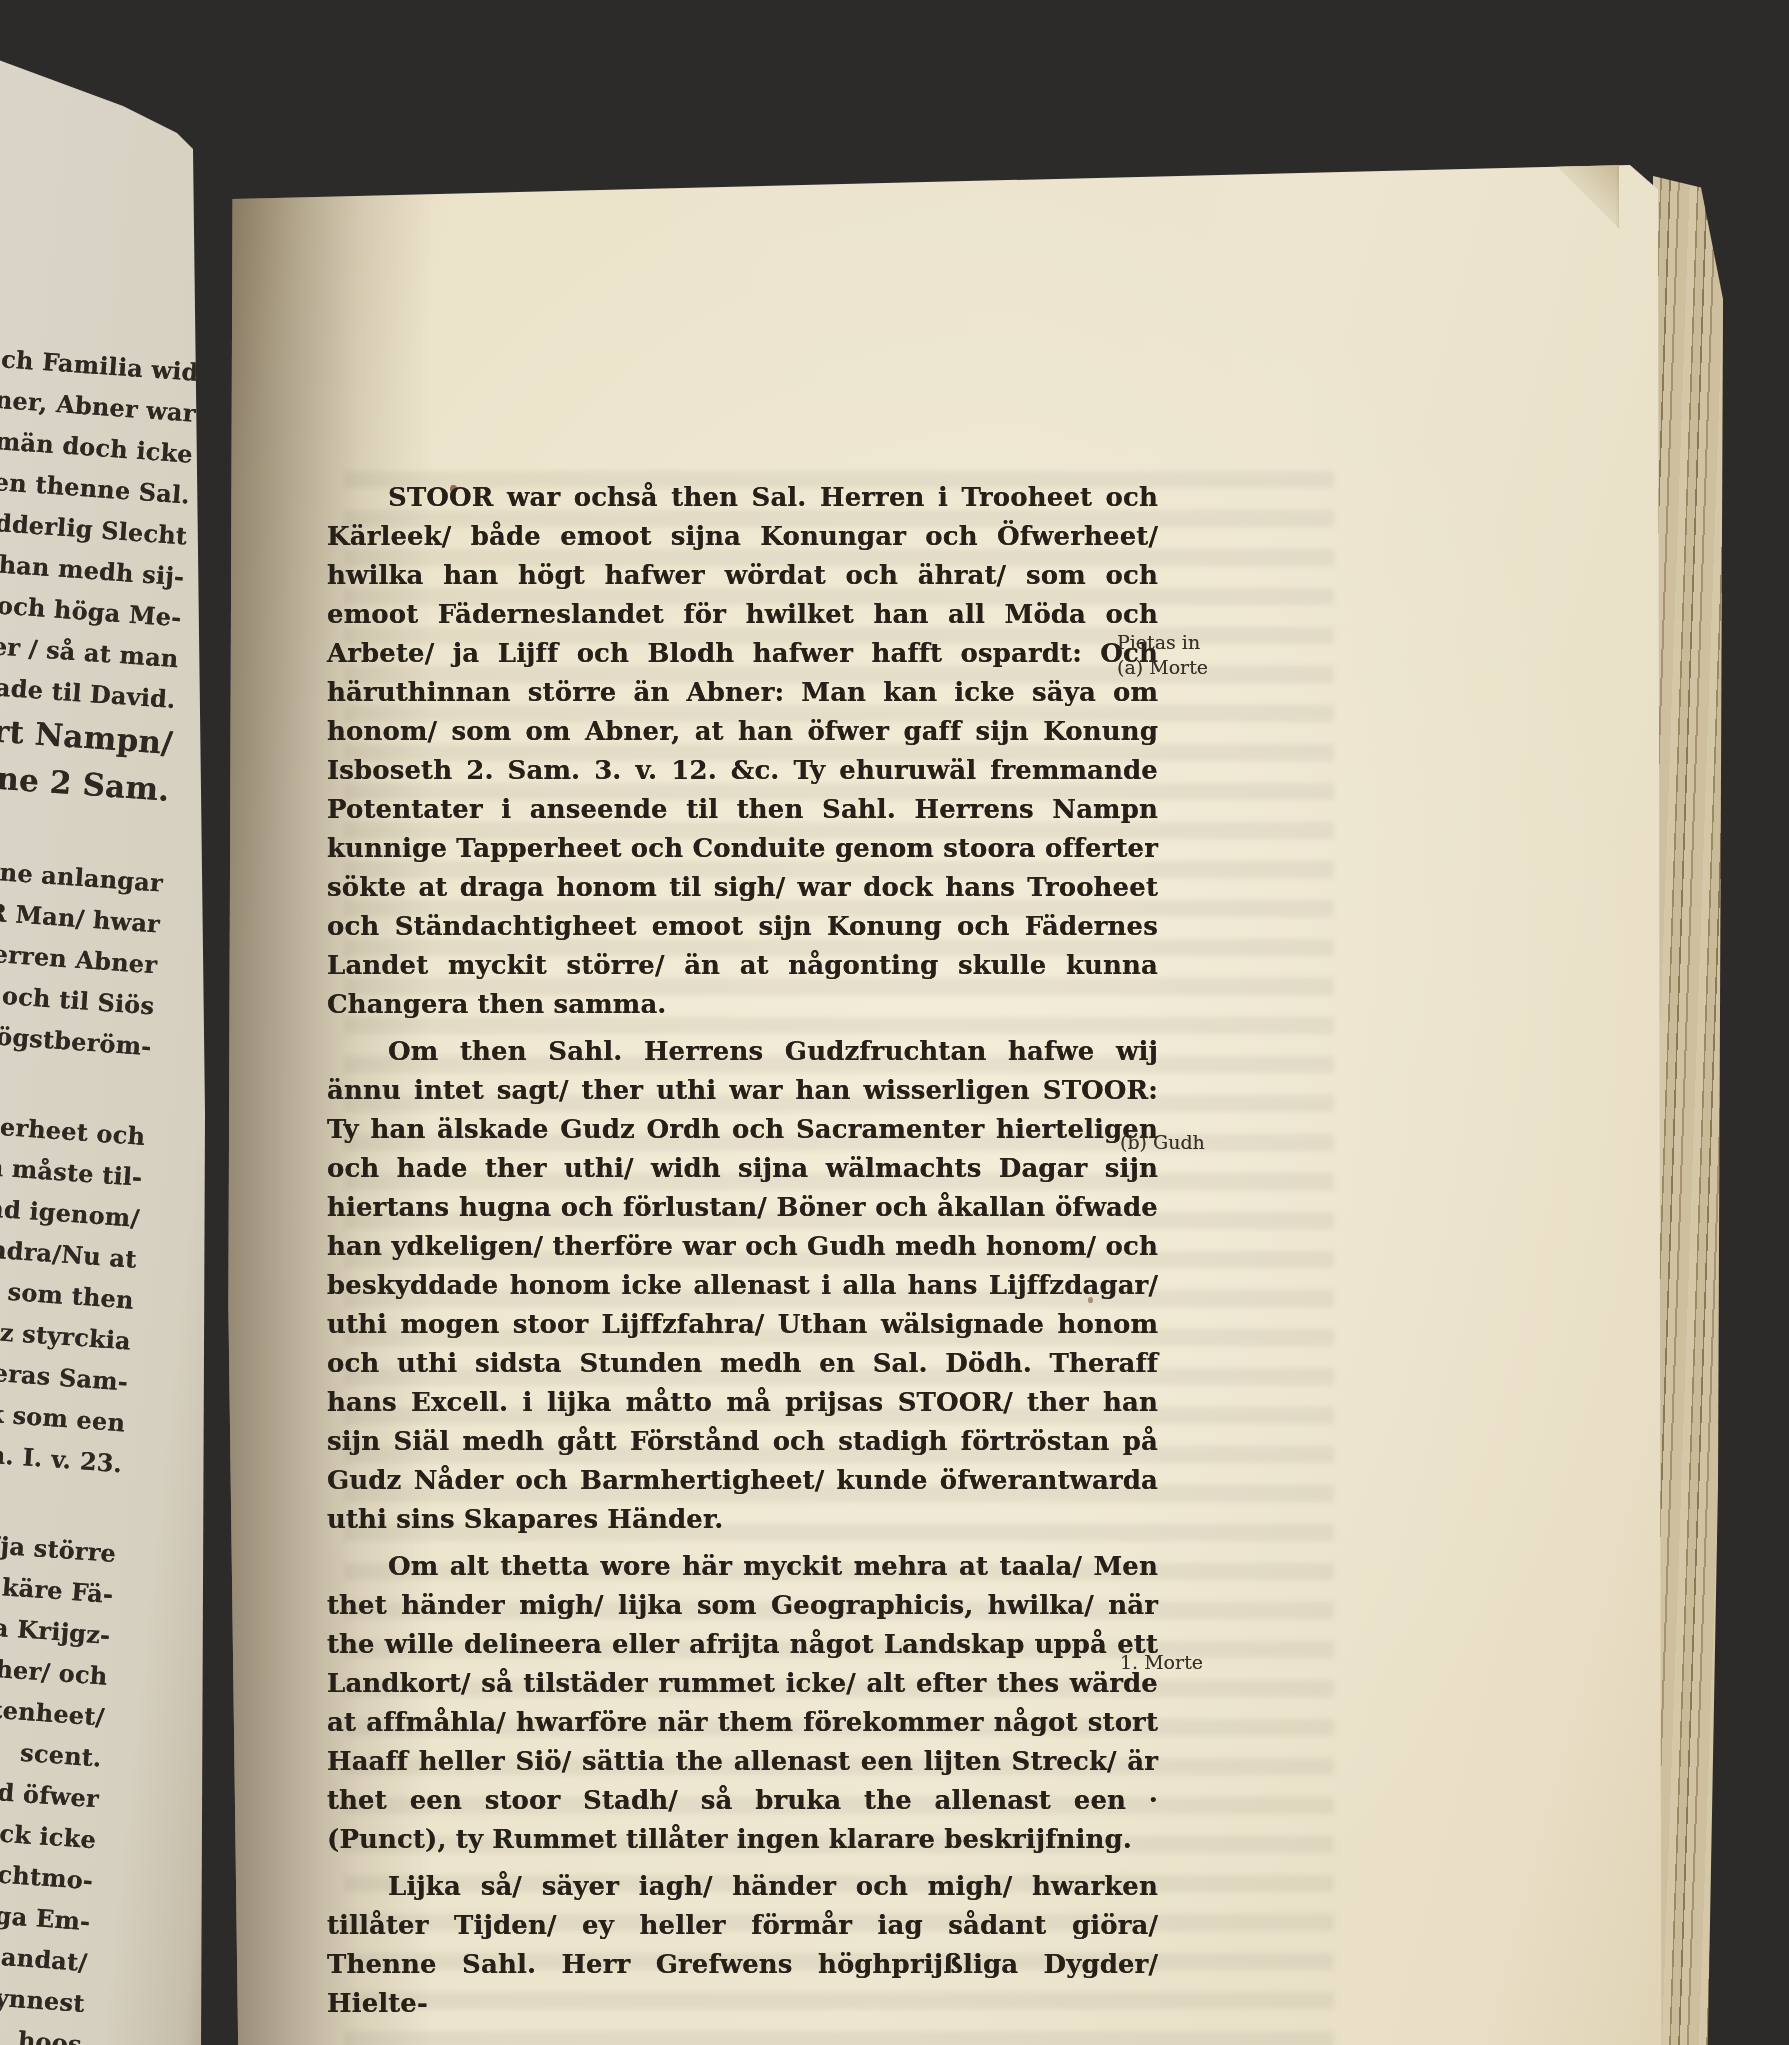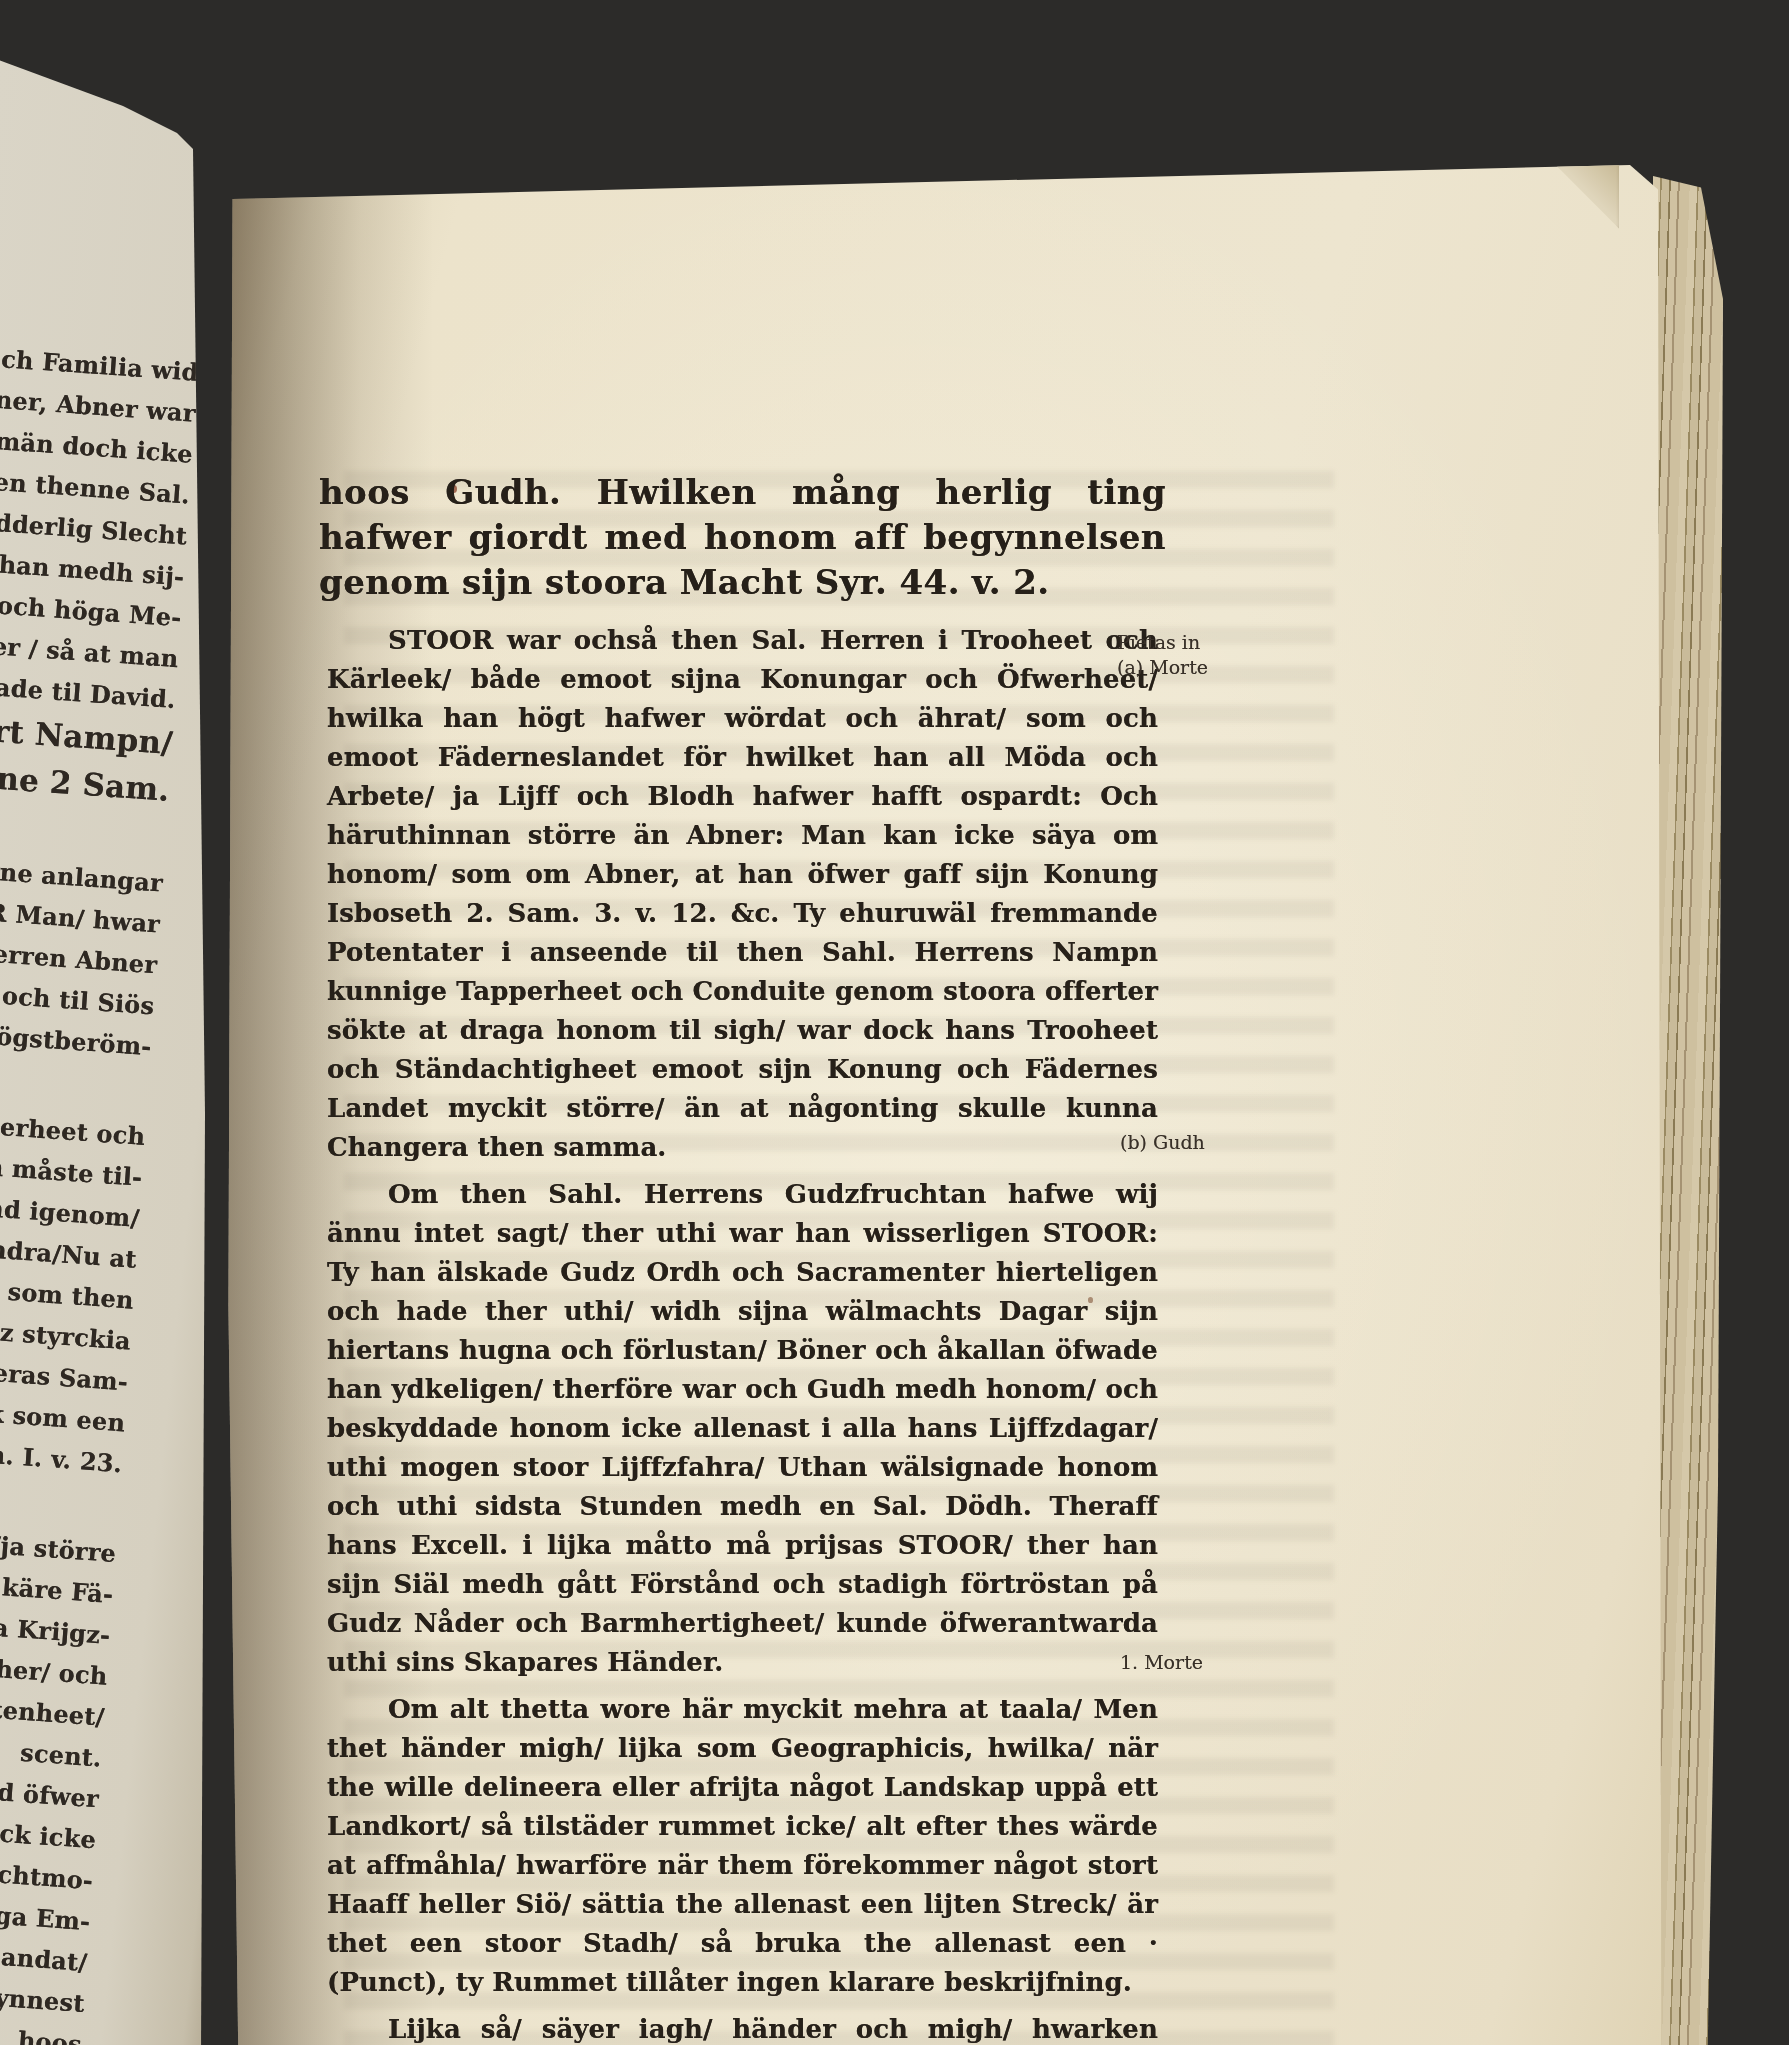--- a/index.html
+++ b/index.html
@@ -155,21 +155,20 @@
   <div class="edge-right"></div>
 
   <div class="right-page">
     <div class="show-through"></div>
     <div class="gutter-shade"></div>
     <div class="dog-ear"></div>
     <div class="stain-a"></div>
     <div class="stain-b"></div>
 
     <div class="text-block">
-      <div class="heading">hoos Gudh. Hwilken mång herlig ting hafwer giordt med honom aff begynnelsen genom sijn stoora Macht Syr. 44. v. 2.</div>
 
       <div class="body-text">
         <p>STOOR war ochså then Sal. Herren i Trooheet och Kärleek/ både emoot sijna Konungar och Öfwerheet/ hwilka han högt hafwer wördat och ährat/ som och emoot Fäderneslandet för hwilket han all Möda och Arbete/ ja Lijff och Blodh hafwer hafft ospardt: Och häruthinnan större än Abner: Man kan icke säya om honom/ som om Abner, at han öfwer gaff sijn Konung Isboseth 2. Sam. 3. v. 12. &amp;c. Ty ehuruwäl fremmande Potentater i anseende til then Sahl. Herrens Nampn kunnige Tapperheet och Conduite genom stoora offerter sökte at draga honom til sigh/ war dock hans Trooheet och Ständachtigheet emoot sijn Konung och Fädernes Landet myckit större/ än at någonting skulle kunna Changera then samma.</p>
         <p>Om then Sahl. Herrens Gudzfruchtan hafwe wij ännu intet sagt/ ther uthi war han wisserligen STOOR: Ty han älskade Gudz Ordh och Sacramenter hierteligen och hade ther uthi/ widh sijna wälmachts Dagar sijn hiertans hugna och förlustan/ Böner och åkallan öfwade han ydkeligen/ therföre war och Gudh medh honom/ och beskyddade honom icke allenast i alla hans Lijffzdagar/ uthi mogen stoor Lijffzfahra/ Uthan wälsignade honom och uthi sidsta Stunden medh en Sal. Dödh. Theraff hans Excell. i lijka måtto må prijsas STOOR/ ther han sijn Siäl medh gått Förstånd och stadigh förtröstan på Gudz Nåder och Barmhertigheet/ kunde öfwerantwarda uthi sins Skapares Händer.</p>
         <p>Om alt thetta wore här myckit mehra at taala/ Men thet händer migh/ lijka som Geographicis, hwilka/ när the wille delineera eller afrijta något Landskap uppå ett Landkort/ så tilstäder rummet icke/ alt efter thes wärde at affmåhla/ hwarföre när them förekommer något stort Haaff heller Siö/ sättia the allenast een lijten Streck/ är thet een stoor Stadh/ så bruka the allenast een · (Punct), ty Rummet tillåter ingen klarare beskrijfning.</p>
         <p>Lijka så/ säyer iagh/ händer och migh/ hwarken tillåter Tijden/ ey heller förmår iag sådant giöra/ Thenne Sahl. Herr Grefwens höghprijßliga Dygder/ Hielte-</p>
       </div>
 
     </div>
 

